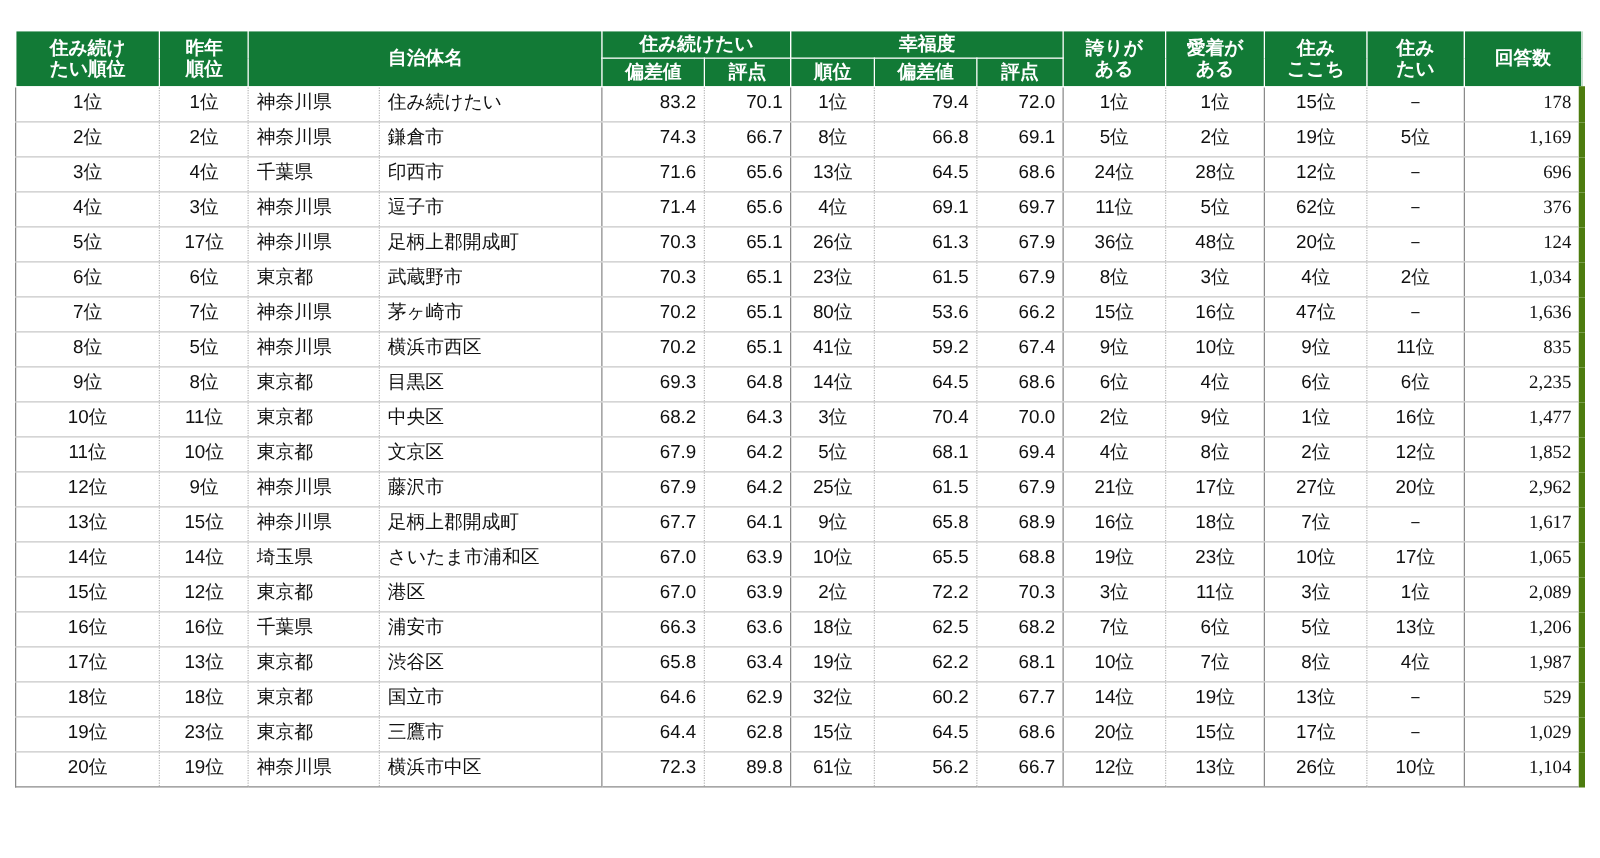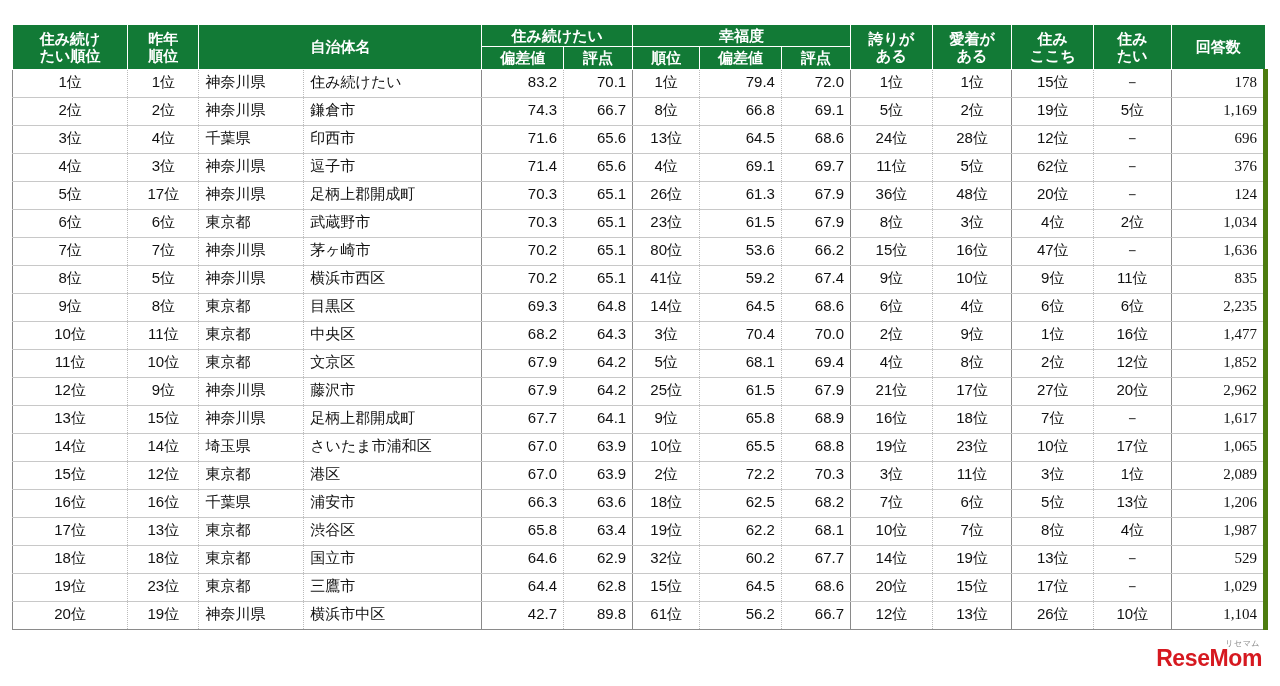--- a/index.html
+++ b/index.html
@@ -463,33 +463,29 @@
             <td class="c-center">15位</td>
             <td class="c-center solid-l">17位</td>
             <td class="c-center">－</td>
             <td class="c-right solid-l">1,029</td>
           </tr>
           <tr>
             <td class="c-center solid-l">20位</td>
             <td class="c-center">19位</td>
             <td class="c-left pref">神奈川県</td>
             <td class="c-left city">横浜市中区</td>
-            <td class="c-right solid-l">42.7</td>
+            <td class="c-right solid-l">72.3</td>
             <td class="c-right">89.8</td>
             <td class="c-center solid-l">61位</td>
             <td class="c-right">56.2</td>
             <td class="c-right">66.7</td>
             <td class="c-center solid-l">12位</td>
             <td class="c-center">13位</td>
             <td class="c-center solid-l">26位</td>
             <td class="c-center">10位</td>
             <td class="c-right solid-l">1,104</td>
           </tr>
         </tbody>
     </table>
   </div>
 
-  <div class="logo">
-    <span class="sub">リセマム</span>
-    <span>ReseMom</span>
-  </div>
 
 </div>
 
 </body></html>

